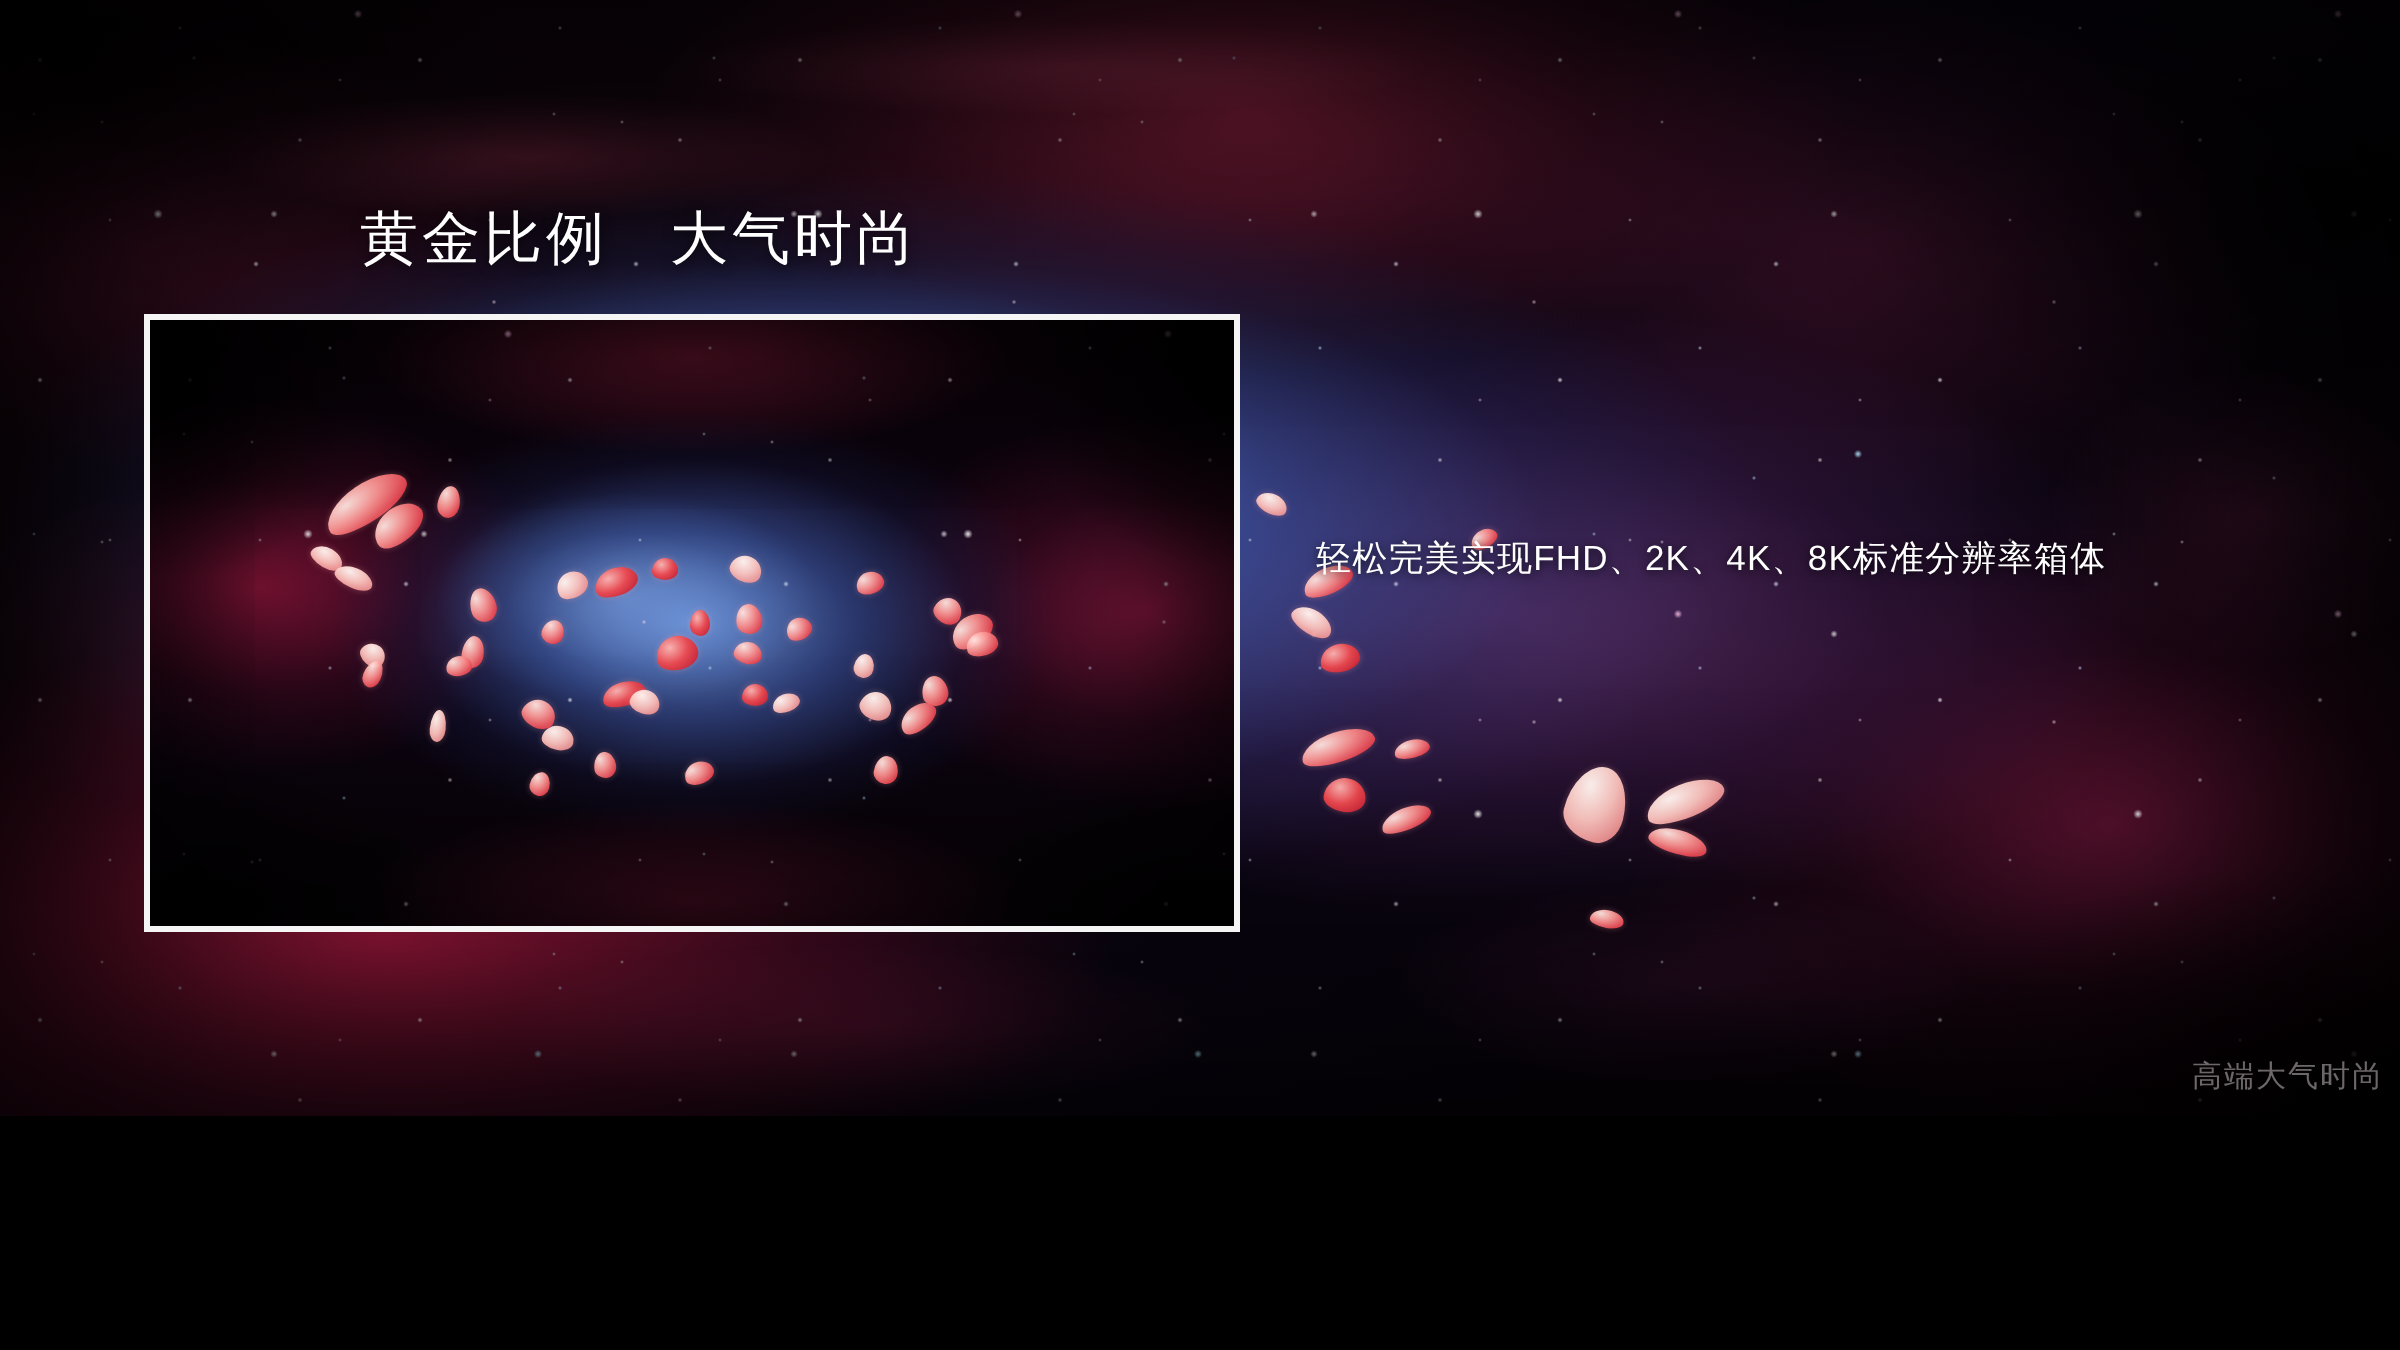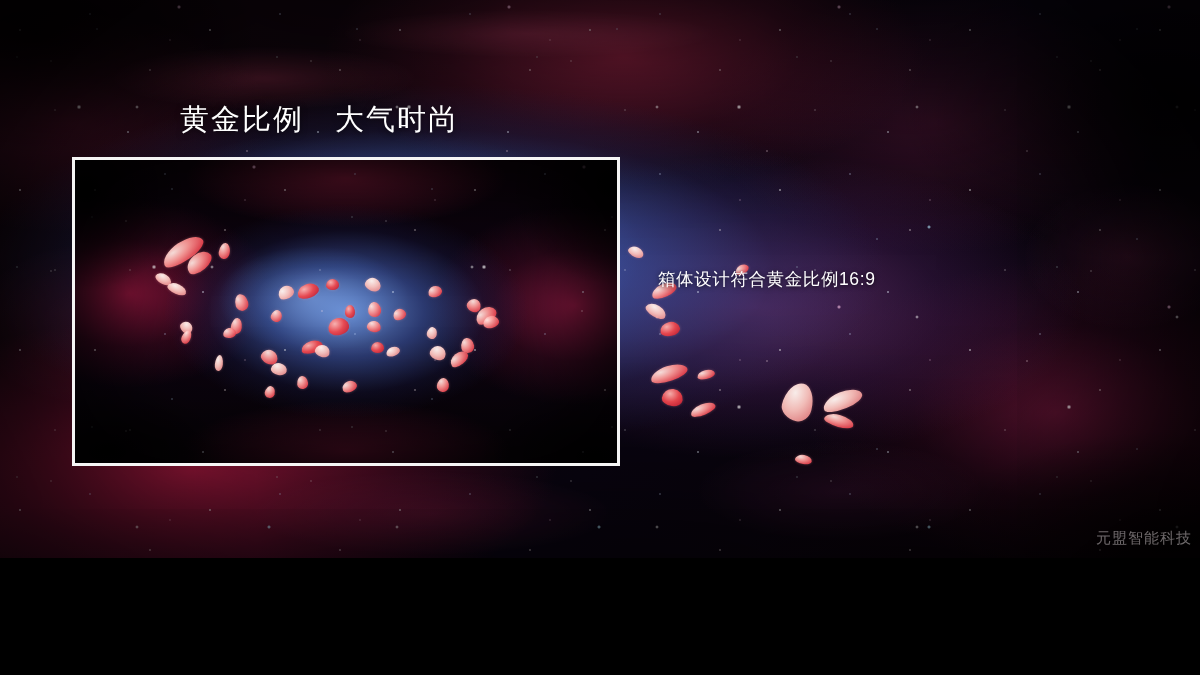--- a/index.html
+++ b/index.html
@@ -234,18 +234,18 @@
       <div class="petal" style="left:386px;top:178px;width:13px;height:15px;transform:rotate(-10deg);"></div>
       <div class="petal pale" style="left:355px;top:186px;width:16px;height:14px;transform:rotate(22deg);"></div>
       <div class="petal" style="left:374px;top:193px;width:20px;height:12px;transform:rotate(-38deg);"></div>
       <div class="petal" style="left:362px;top:218px;width:12px;height:14px;transform:rotate(8deg);"></div>
     </div>
   </div>
 
   <div id="title">黄金比例　大气时尚</div>
 
   <div id="body-text">
-    <span class="line">箱体设计符合黄金比例16:9</span>
+    <span class="line">轻松完美实现FHD、2K、4K、8K标准分辨率箱体</span>
   </div>
 
-  <div id="watermark">元盟智能科技</div>
+  <div id="watermark">高端大气时尚</div>
 
 </div>
 
 </body></html>

